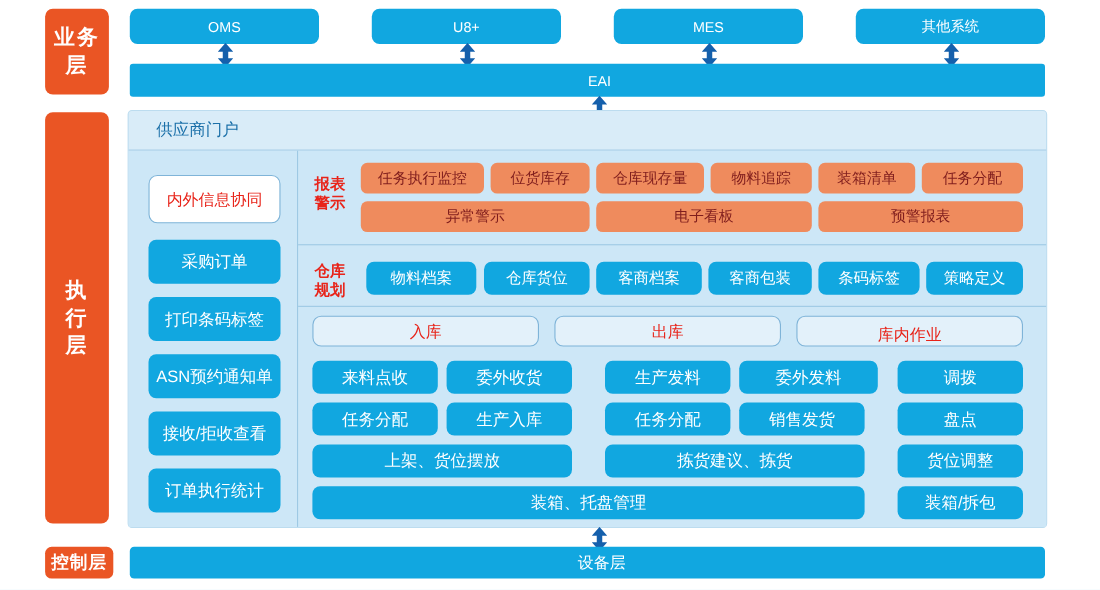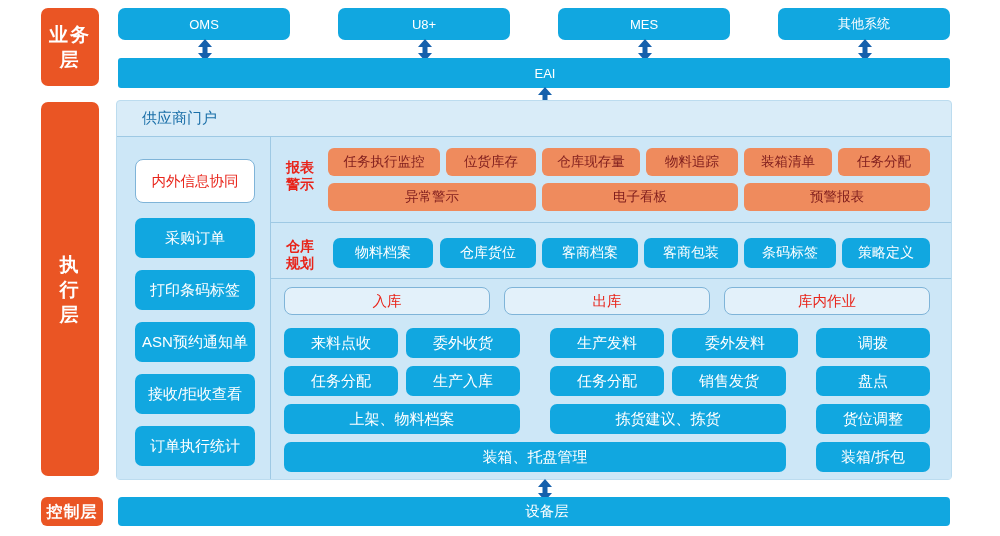--- a/index.html
+++ b/index.html
@@ -193,21 +193,21 @@
 </div>
 
 <div class="abs divider-h" style="left:271px;top:278px;width:680px;"></div>
 
 <div class="abs ghost ctr" style="left:284px;top:287px;width:206px;height:28px;justify-content:center;">
   <span>入库</span>
 </div>
 <div class="abs ghost ctr" style="left:504px;top:287px;width:206px;height:28px;">
   <span>出库</span>
 </div>
-<div class="abs ghost ctr" style="left:724px;top:287px;width:206px;height:28px;">
+<div class="abs ghost ctr" style="left:724px;top:287px;width:206px;height:28px;align-items:flex-end;">
   <span>库内作业</span>
 </div>
 
 <div class="abs blue ctr" style="left:284px;top:328px;width:114px;height:30px;">
   <span>来料点收</span>
 </div>
 <div class="abs blue ctr" style="left:406px;top:328px;width:114px;height:30px;">
   <span>委外收货</span>
 </div>
 <div class="abs blue ctr" style="left:550px;top:328px;width:114px;height:30px;">
@@ -230,21 +230,21 @@
   <span>任务分配</span>
 </div>
 <div class="abs blue ctr" style="left:672px;top:366px;width:114px;height:30px;">
   <span>销售发货</span>
 </div>
 <div class="abs blue ctr" style="left:816px;top:366px;width:114px;height:30px;">
   <span>盘点</span>
 </div>
 
 <div class="abs blue ctr" style="left:284px;top:404px;width:236px;height:30px;">
-  <span>上架、物料档案</span>
+  <span>上架、货位摆放</span>
 </div>
 <div class="abs blue ctr" style="left:550px;top:404px;width:236px;height:30px;">
   <span>拣货建议、拣货</span>
 </div>
 <div class="abs blue ctr" style="left:816px;top:404px;width:114px;height:30px;">
   <span>货位调整</span>
 </div>
 
 <div class="abs blue ctr" style="left:284px;top:442px;width:502px;height:30px;">
   <span>装箱、托盘管理</span>

